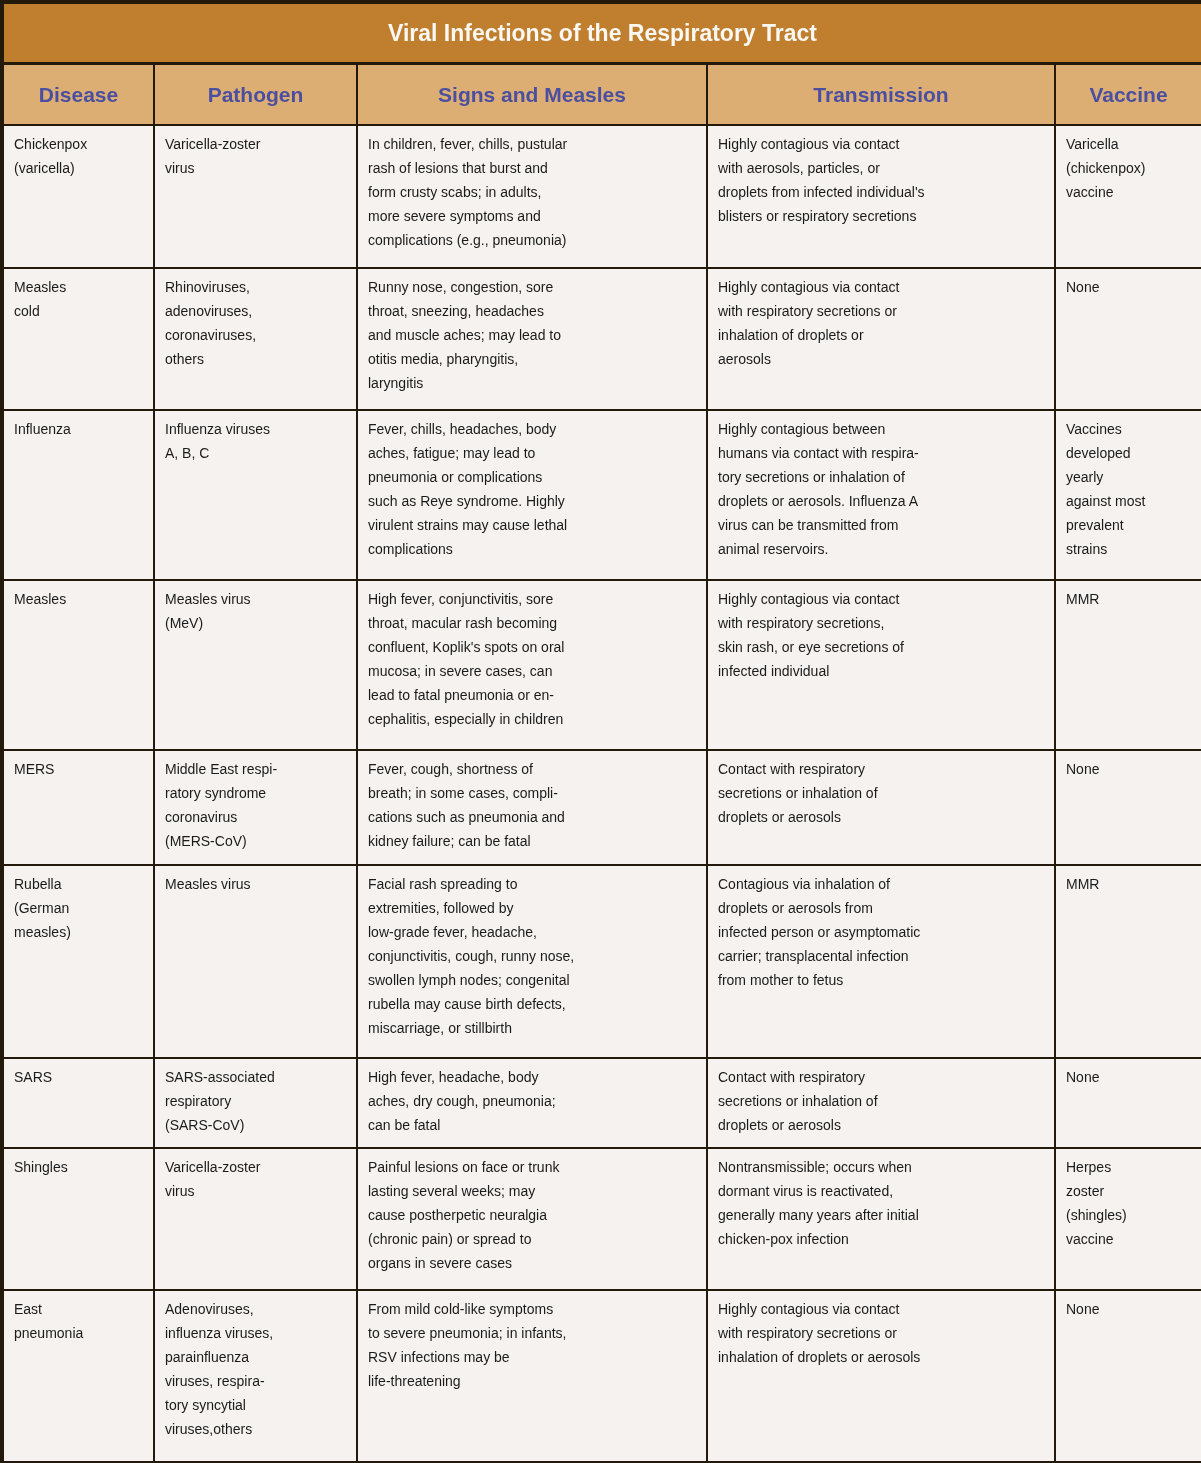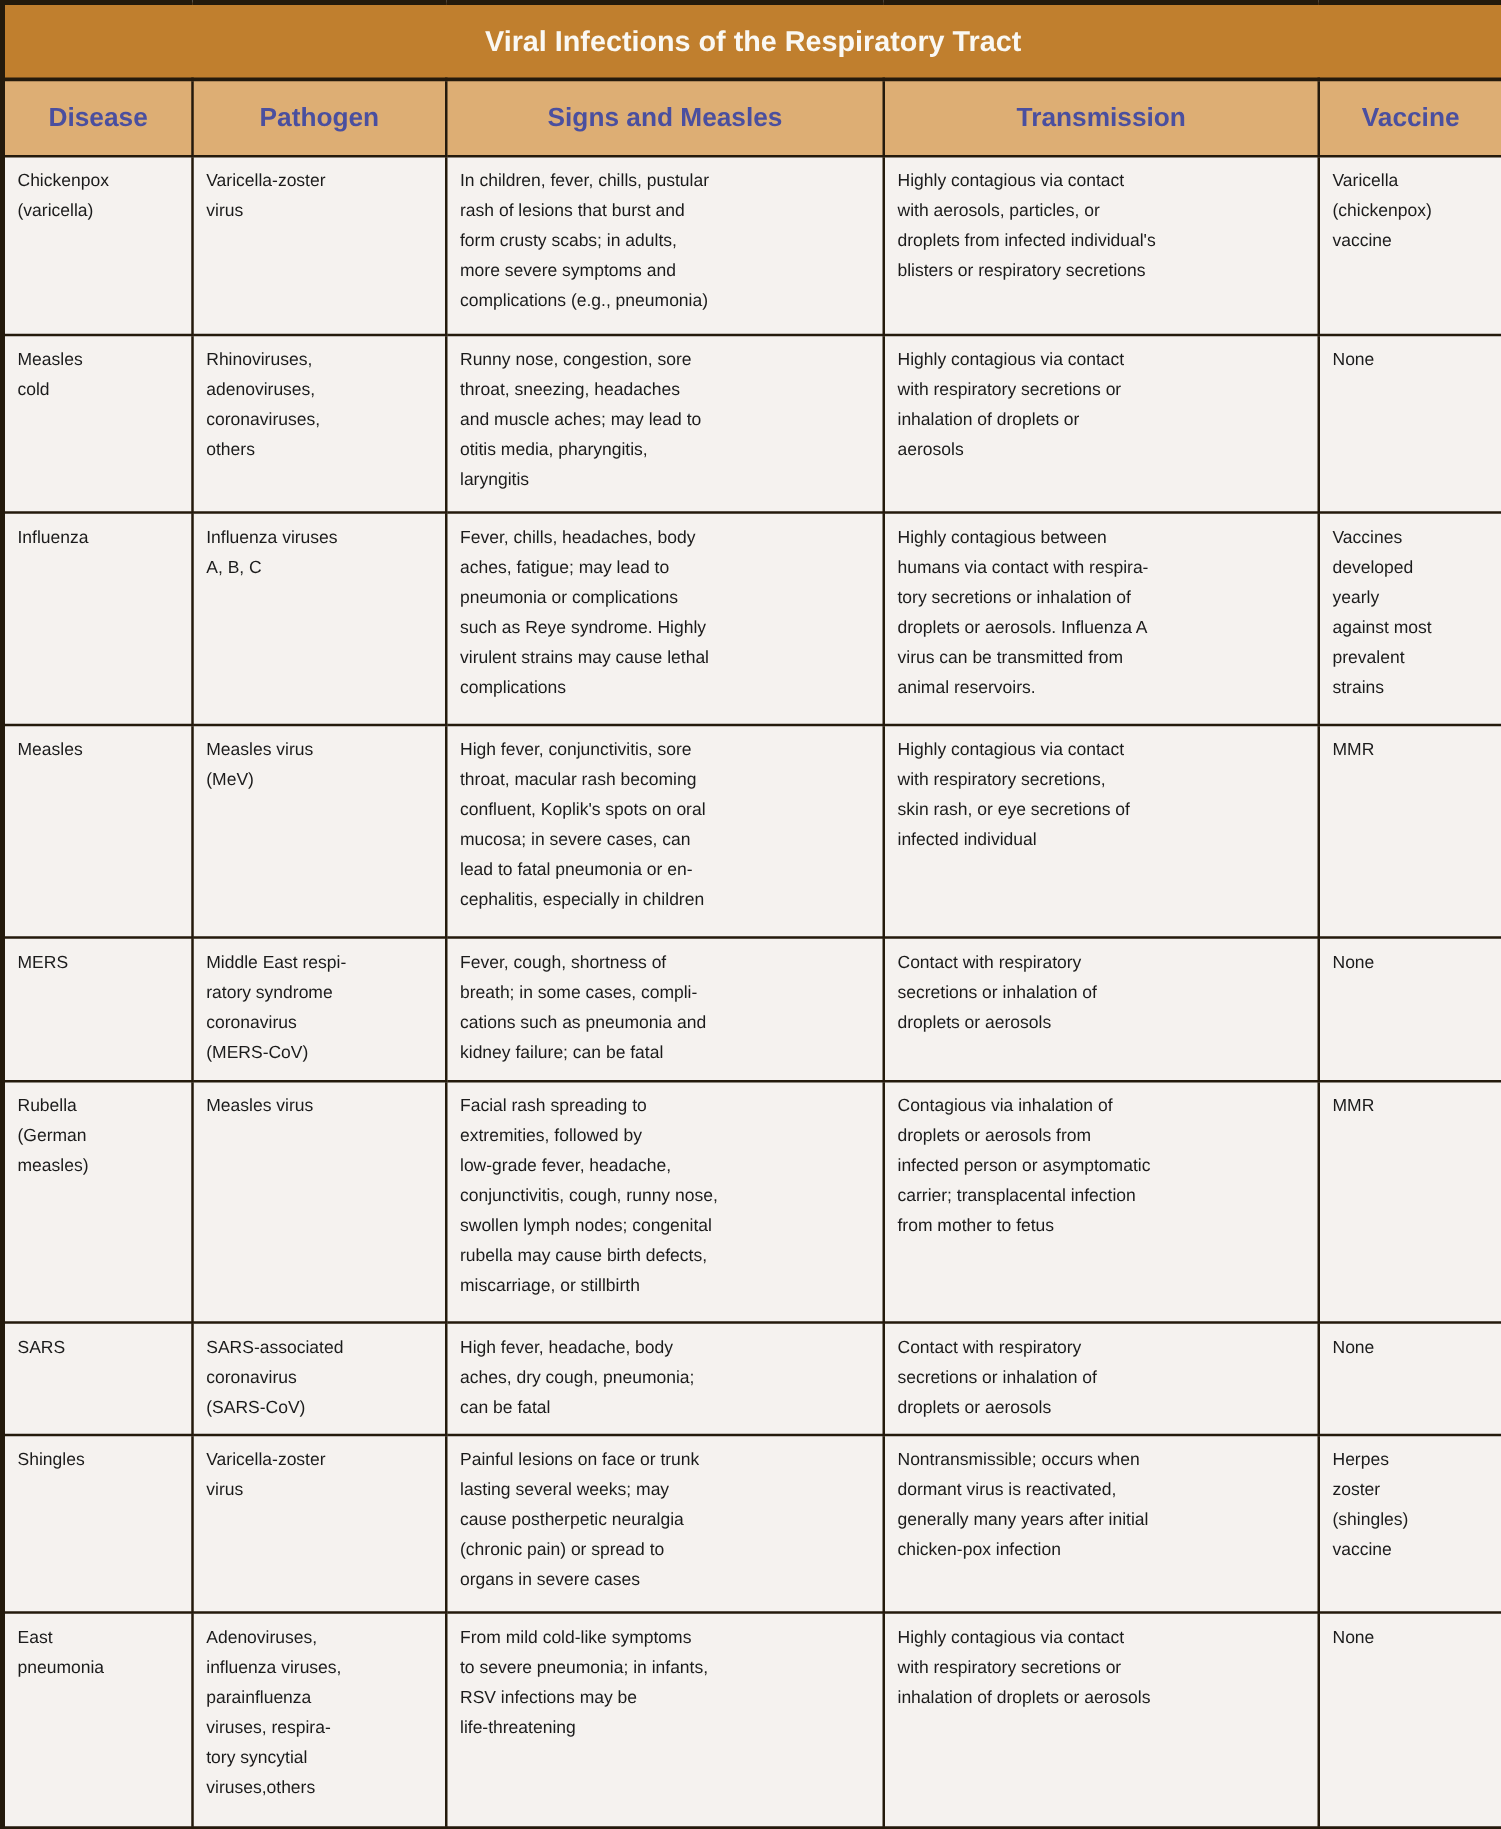--- a/index.html
+++ b/index.html
@@ -185,21 +185,21 @@
 droplets or aerosols from
 infected person or asymptomatic
 carrier; transplacental infection
 from mother to fetus</td>
     <td class="cell">MMR</td>
   </tr>
 
   <tr style="height:90px">
     <td class="cell">SARS</td>
     <td class="cell">SARS-associated
-coronavirus
+respiratory
 (SARS-CoV)</td>
     <td class="cell">High fever, headache, body
 aches, dry cough, pneumonia;
 can be fatal</td>
     <td class="cell">Contact with respiratory
 secretions or inhalation of
 droplets or aerosols</td>
     <td class="cell">None</td>
   </tr>
 

